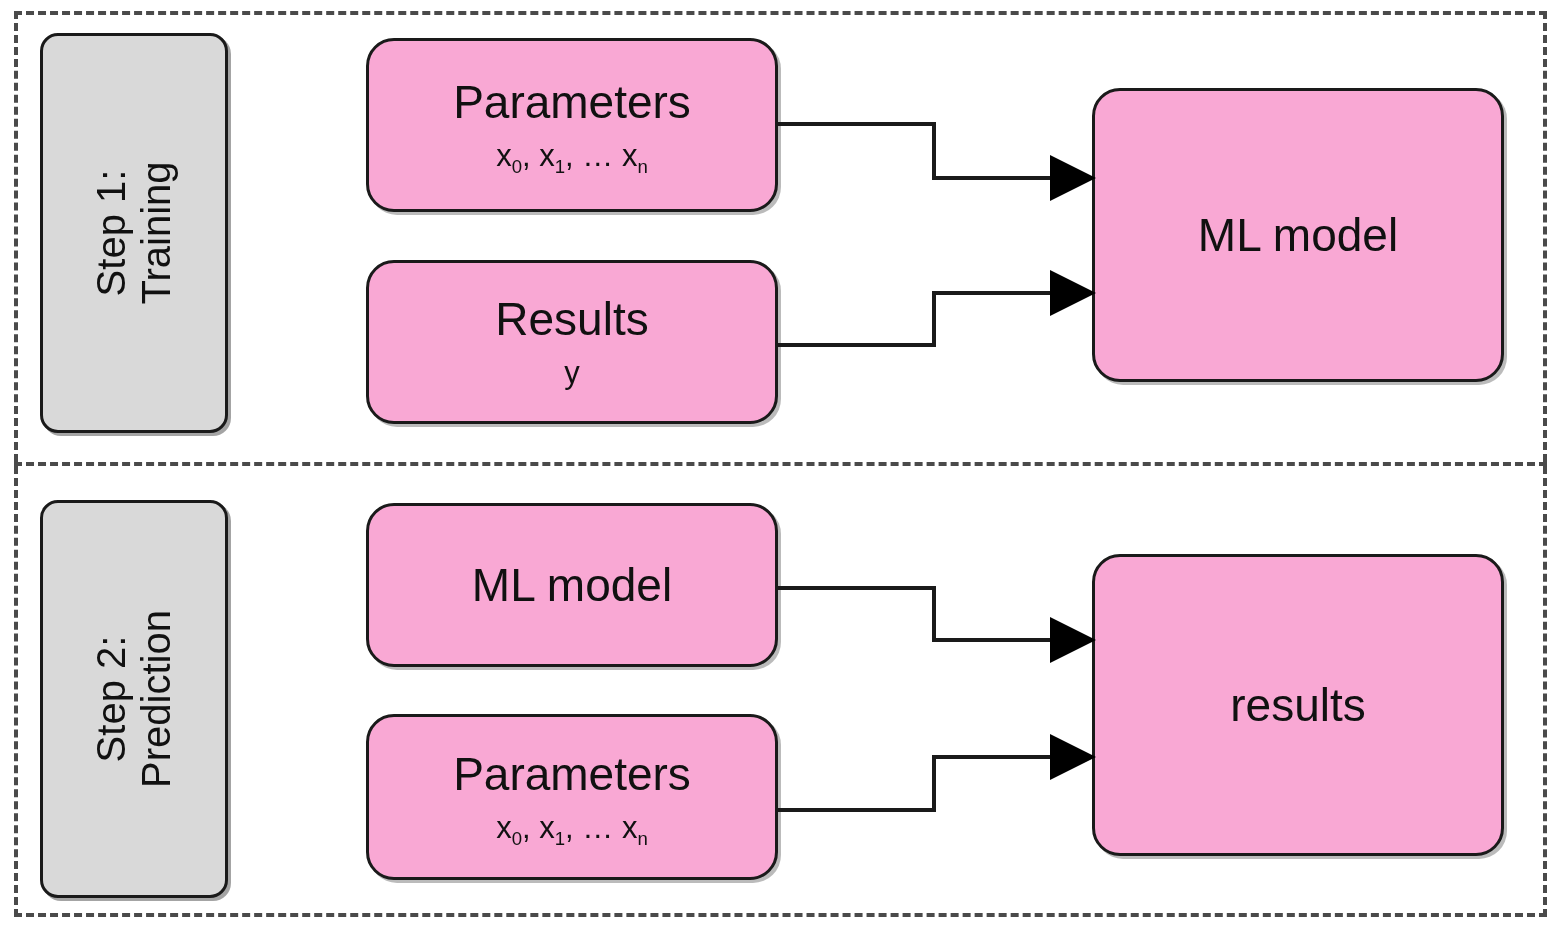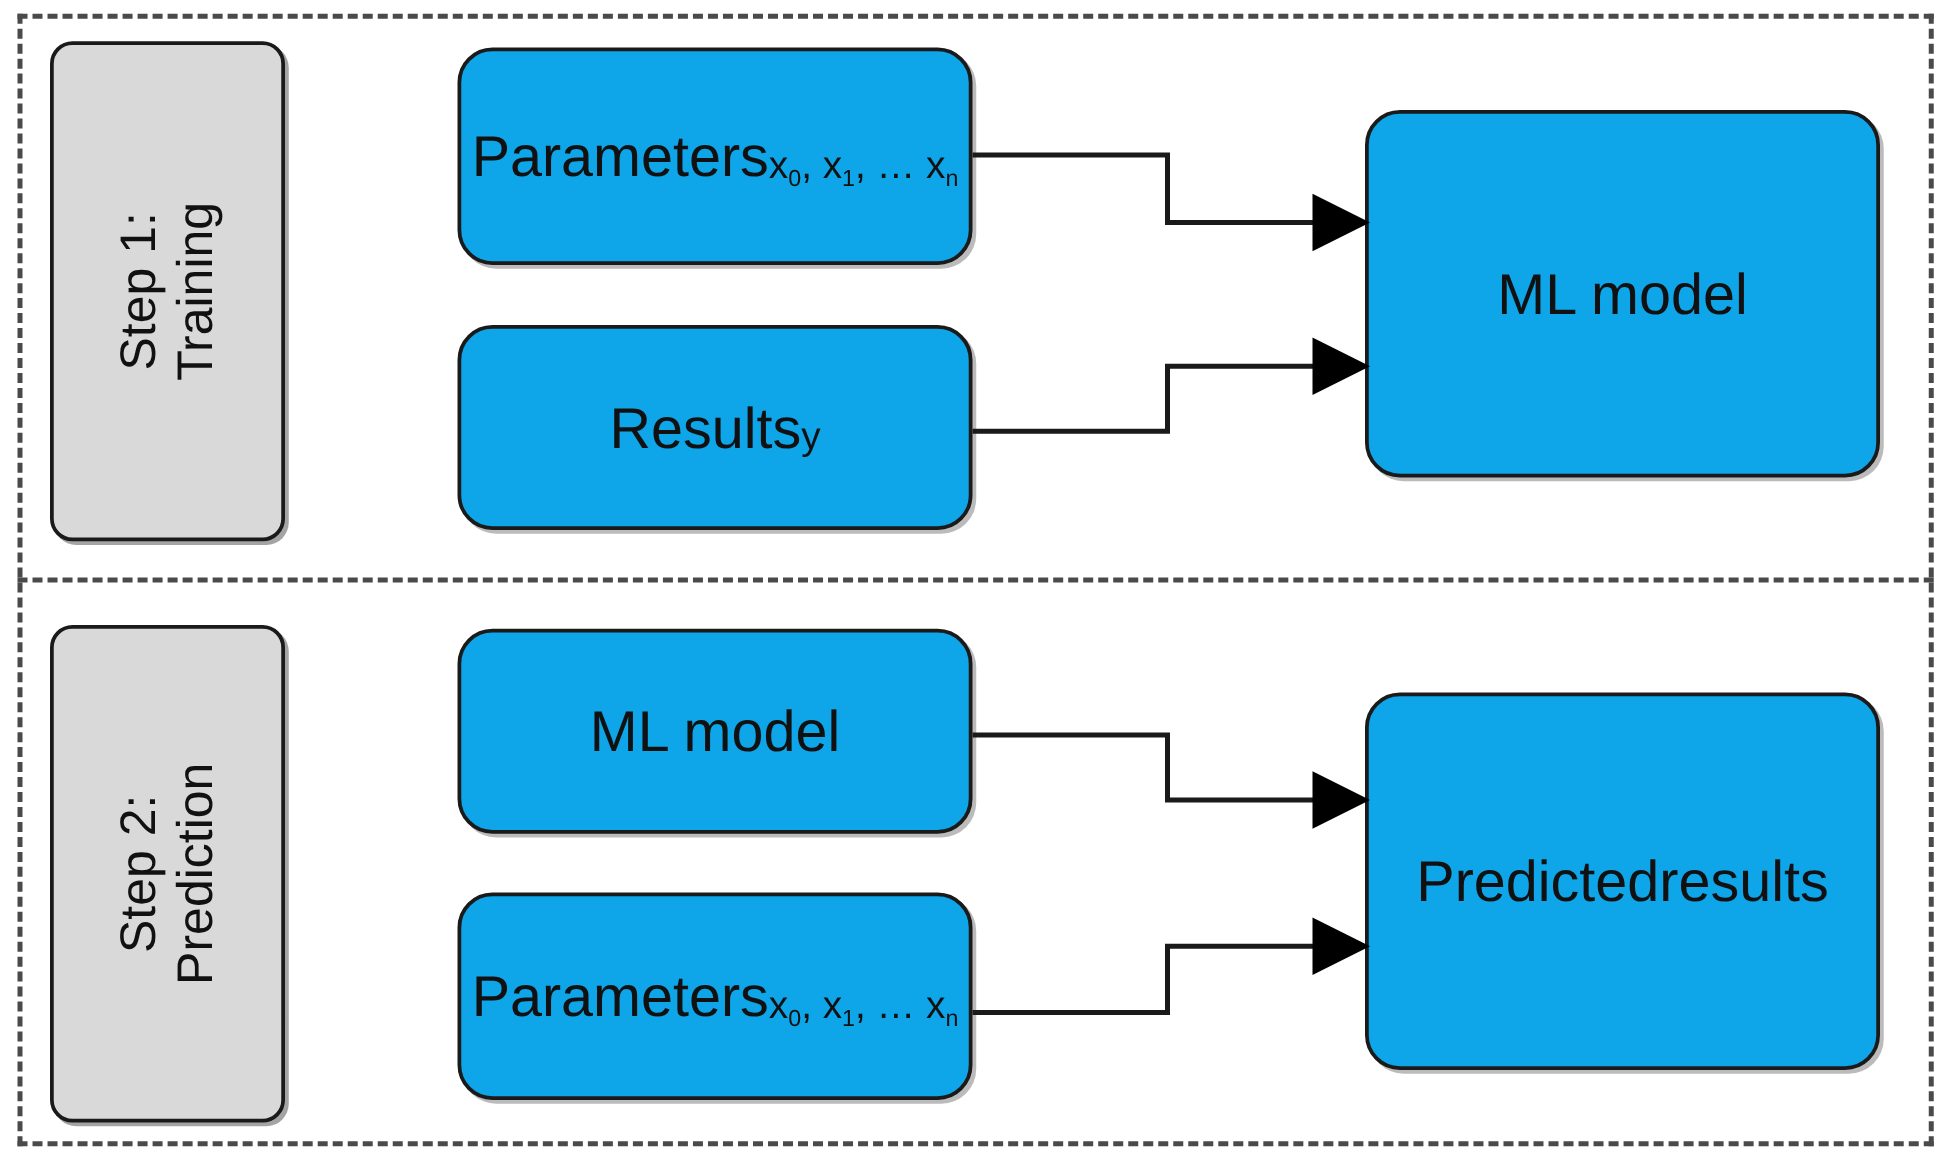--- a/index.html
+++ b/index.html
@@ -59,27 +59,27 @@
     line-height: 1.12;
     text-align: center;
   }
   .step-label .rot .l2 {
     display: block;
   }
 
   
   .node {
     position: absolute;
-    background: #0ea5e9;
+    background: #f9a8d4;
     border: 3px solid #1a1a1a;
     border-radius: 28px;
     box-sizing: border-box;
     box-shadow: 3px 3px 0 rgba(120,120,120,0.5);
     display: flex;
-    flex-direction: row;
+    flex-direction: column;
     align-items: center;
     justify-content: center;
     color: #111111;
   }
   .node .line1 {
     font-size: 46px;
     line-height: 1.05;
     white-space: nowrap;
   }
   .node .line2 {
@@ -162,21 +162,20 @@
   </div>
 
   <div class="node" style="left:366px; top:714px; width:412px; height:166px;">
     <div class="line1">Parameters</div>
     <div class="line2">
       x<span class="sub">0</span>, x<span class="sub">1</span>, … x<span class="sub">n</span>
     </div>
   </div>
 
   <div class="node two-line-title" style="left:1092px; top:554px; width:412px; height:302px;">
-    <div class="line1">Predicted</div>
     <div class="line2">results</div>
   </div>
 
   <svg class="conn-svg" viewBox="0 0 1561 941">
 
     <g>
       <path class="conn-path" d="M 778,124 L 934,124 L 934,178 L 1052,178"></path>
       <polygon class="arrow-head" points="1050,155 1096,178 1050,201"></polygon>
     </g>
 

